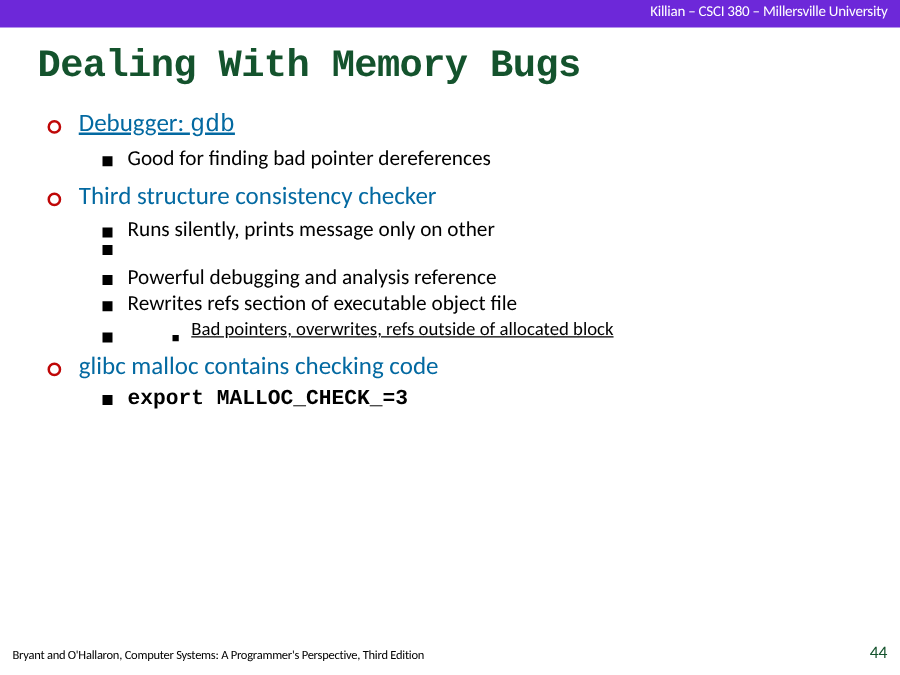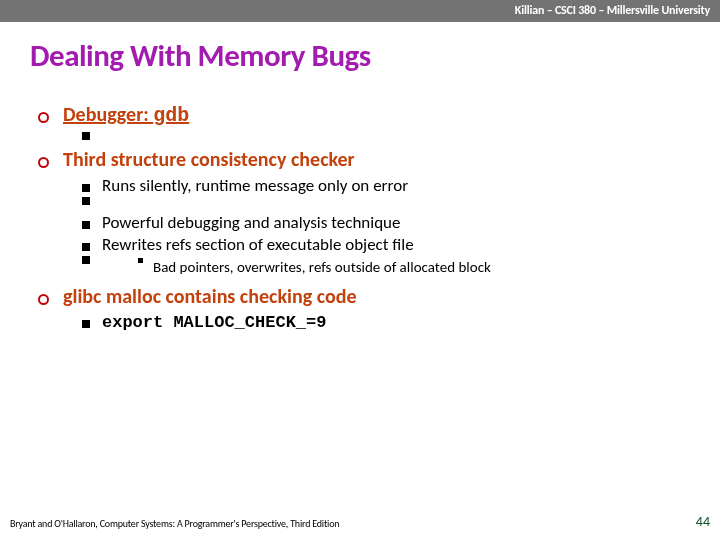--- a/index.html
+++ b/index.html
@@ -7,37 +7,38 @@
     width: 720px;
     height: 540px;
     background: #fff;
     font-family: Calibri, "Segoe UI", Arial, sans-serif;
     position: relative;
     overflow: hidden;
   }
   .header-bar {
     width: 100%;
     height: 22px;
-    background: #737373;
+    background: #6d28d9;
     color: #fff;
     font-size: 12px;
-    font-weight: bold;
+    font-weight: normal;
     text-align: right;
     padding: 3px 10px 0 0;
     letter-spacing: -0.2px;
   }
   .content {
     padding: 14px 30px 0 30px;
   }
   .title {
     font-size: 31px;
     font-weight: bold;
-    color: #a21caf;
-    margin-bottom: 28px;
+    color: #14532d;
+    margin-bottom: 16px;
     letter-spacing: -0.5px;
+    font-family: Liberation Mono, monospace;
   }
   ul.level1 {
     list-style: none;
     padding-left: 8px;
   }
   ul.level1 > li {
     margin-bottom: 2px;
   }
   ul.level1 > li > .item-line {
     display: flex;
@@ -48,22 +49,22 @@
     width: 11px;
     height: 11px;
     border: 2px solid #bf0707;
     border-radius: 50%;
     margin-right: 14px;
     position: relative;
     top: 2px;
   }
   ul.level1 > li .l1-text {
     font-size: 20px;
-    font-weight: bold;
-    color: #c2410c;
+    font-weight: normal;
+    color: #0369a1;
   }
   .underline { text-decoration: underline; }
   .mono { font-family: "Courier New", monospace; }
   ul.level2 {
     list-style: none;
     padding-left: 44px;
     margin-top: 4px;
     margin-bottom: 8px;
   }
   ul.level2 > li {
@@ -85,21 +86,22 @@
     color: #000;
     line-height: 1.25;
   }
   ul.level3 {
     list-style: none;
     padding-left: 36px;
     margin-top: 2px;
   }
   ul.level3 > li {
     display: flex;
-    align-items: flex-start;
+    align-items: flex-end;
+    text-decoration: underline;
   }
   ul.level3 > li .bullet-small-square {
     flex: 0 0 auto;
     width: 5px;
     height: 5px;
     background: #000;
     margin-right: 10px;
     position: relative;
     top: 0px;
   }
@@ -141,45 +143,46 @@
     <li>
       <div class="item-line">
         <span class="bullet-circle"></span>
         <span class="l1-text">
           <span class="underline">Debugger: </span><span class="underline mono">gdb</span>
         </span>
       </div>
       <ul class="level2">
         <li>
             <span class="bullet-square"></span>
+            <span class="l2-text">Good for finding  bad pointer dereferences</span>
           </li>
       </ul>
     </li>
 
     <li>
       <div class="item-line">
         <span class="bullet-circle"></span>
         <span class="l1-text">Third structure consistency checker</span>
       </div>
       <ul class="level2">
         <li>
             <span class="bullet-square"></span>
-            <span class="l2-text"> Runs silently, runtime message only on error</span>
-          </li>
-        <li>
-            <span class="bullet-square"></span>
-          </li>
-      </ul>
-    </li>
-
-    <li>
-      <ul class="level2">
-        <li>
-            <span class="bullet-square"></span>
-            <span class="l2-text">Powerful debugging and analysis technique</span>
+            <span class="l2-text"> Runs silently, prints message only on other</span>
+          </li>
+        <li>
+            <span class="bullet-square"></span>
+          </li>
+      </ul>
+    </li>
+
+    <li>
+      <ul class="level2">
+        <li>
+            <span class="bullet-square"></span>
+            <span class="l2-text">Powerful debugging and analysis reference</span>
           </li>
         <li>
             <span class="bullet-square"></span>
             <span class="l2-text">Rewrites refs section of executable object file</span>
           </li>
         <li>
           <span class="bullet-square"></span>
           <div style="flex:1">
             <ul class="level3">
               <li>
@@ -193,21 +196,21 @@
     </li>
 
     <li>
       <div class="item-line">
         <span class="bullet-circle"></span>
         <span class="l1-text">glibc malloc contains checking code</span>
       </div>
       <ul class="level2">
         <li>
             <span class="bullet-square"></span>
-            <span class="l2-text mono" style="font-weight:bold">export MALLOC_CHECK_=9</span>
+            <span class="l2-text mono" style="font-weight:bold">export MALLOC_CHECK_=3</span>
           </li>
       </ul>
     </li>
 
   </ul>
 </div>
 
 <div class="footer">
   <span class="footer-left">Bryant and O'Hallaron, Computer Systems: A Programmer's Perspective, Third Edition</span>
   <span class="footer-right">44</span>

